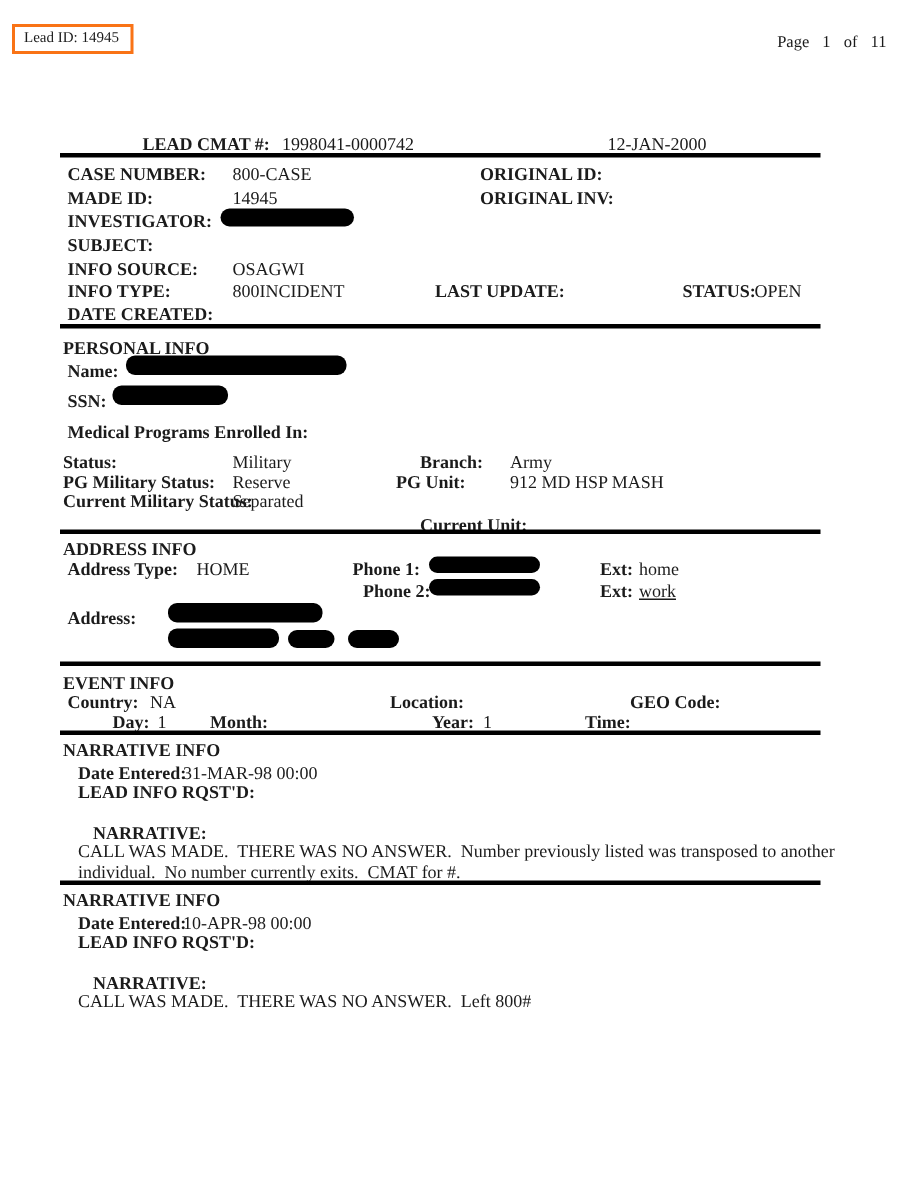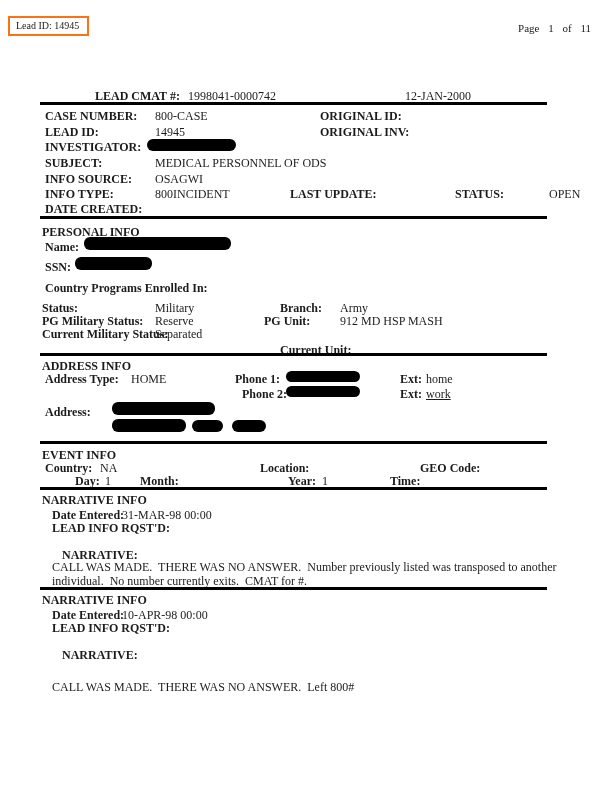--- a/index.html
+++ b/index.html
@@ -76,52 +76,51 @@
   <span class="abs b" style="left:95px; top:89px;">LEAD CMAT #:</span>
   <span class="abs" style="left:188px; top:89px;">1998041-0000742</span>
   <span class="abs" style="left:405px; top:89px;">12-JAN-2000</span>
 
   <div class="rule" style="top:102px;"></div>
 
   <span class="abs b" style="left:45px; top:109px;">CASE NUMBER:</span>
   <span class="abs" style="left:155px; top:109px;">800-CASE</span>
   <span class="abs b" style="left:320px; top:109px;">ORIGINAL ID:</span>
 
-  <span class="abs b" style="left:45px; top:125px;">LEAD ID:</span>
+  <span class="abs b" style="left:45px; top:125px;">MADE ID:</span>
   <span class="abs" style="left:155px; top:125px;">14945</span>
   <span class="abs b" style="left:320px; top:125px;">ORIGINAL INV:</span>
 
   <span class="abs b" style="left:45px; top:140px;">INVESTIGATOR:</span>
   <div class="redact" style="left:147px; top:139px; width:89px; height:12px;"></div>
 
   <span class="abs b" style="left:45px; top:156px;">SUBJECT:</span>
-  <span class="abs" style="left:155px; top:156px;">MEDICAL PERSONNEL OF ODS</span>
 
   <span class="abs b" style="left:45px; top:172px;">INFO SOURCE:</span>
   <span class="abs" style="left:155px; top:172px;">OSAGWI</span>
 
   <span class="abs b" style="left:45px; top:187px;">INFO TYPE:</span>
   <span class="abs" style="left:155px; top:187px;">800INCIDENT</span>
   <span class="abs b" style="left:290px; top:187px;">LAST UPDATE:</span>
   <span class="abs b" style="left:455px; top:187px;">STATUS:</span>
-  <span class="abs" style="left:503px; top:187px;margin-left:46px;">OPEN</span>
+  <span class="abs" style="left:503px; top:187px;">OPEN</span>
 
   <span class="abs b" style="left:45px; top:202px;">DATE CREATED:</span>
 
   <div class="rule" style="top:216px;"></div>
 
   <span class="abs b" style="left:42px; top:225px;">PERSONAL INFO</span>
 
   <span class="abs b" style="left:45px; top:240px;">Name:</span>
   <div class="redact" style="left:84px; top:237px; width:147px; height:13px;"></div>
 
   <span class="abs b" style="left:45px; top:260px;">SSN:</span>
   <div class="redact" style="left:75px; top:257px; width:77px; height:13px;"></div>
 
-  <span class="abs b" style="left:45px; top:281px;">Country Programs Enrolled In:</span>
+  <span class="abs b" style="left:45px; top:281px;">Medical Programs Enrolled In:</span>
 
   <span class="abs b" style="left:42px; top:301px;">Status:</span>
   <span class="abs" style="left:155px; top:301px;">Military</span>
   <span class="abs b" style="left:280px; top:301px;">Branch:</span>
   <span class="abs" style="left:340px; top:301px;">Army</span>
 
   <span class="abs b" style="left:42px; top:314px;">PG Military Status:</span>
   <span class="abs" style="left:155px; top:314px;">Reserve</span>
   <span class="abs b" style="left:264px; top:314px;">PG Unit:</span>
   <span class="abs" style="left:340px; top:314px;">912 MD HSP MASH</span>
@@ -181,16 +180,16 @@
   </div>
 
   <div class="rule" style="top:587px;"></div>
 
   <div class="nsec" style="top:593px;">
     <span class="b" style="left:42px; top:0;">NARRATIVE INFO</span>
     <span class="b" style="left:52px; top:15px;">Date Entered:</span>
     <span style="left:122px; top:15px;">10-APR-98 00:00</span>
     <span class="b" style="left:52px; top:28px;">LEAD INFO RQST'D:</span>
     <span class="b" style="left:62px; top:55px;">NARRATIVE:</span>
-    <div class="ntext" style="left:52px; top:68px;margin-top:20px;">CALL WAS MADE.  THERE WAS NO ANSWER.  Left 800#</div>
+    <div class="ntext" style="left:52px; top:68px;">CALL WAS MADE.  THERE WAS NO ANSWER.  Left 800#</div>
   </div>
 
 </div>
 
 </body></html>

